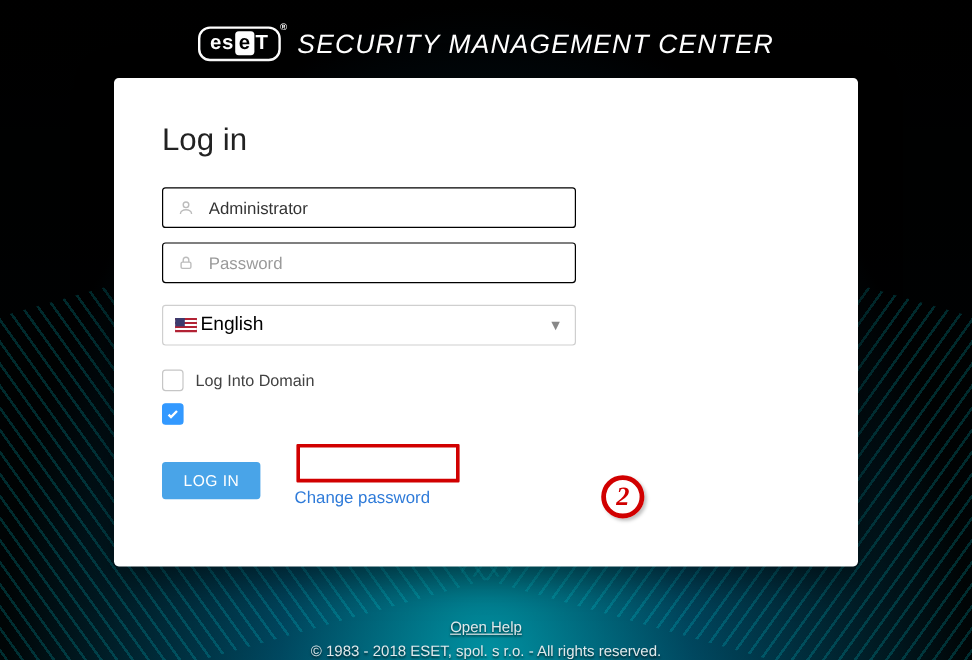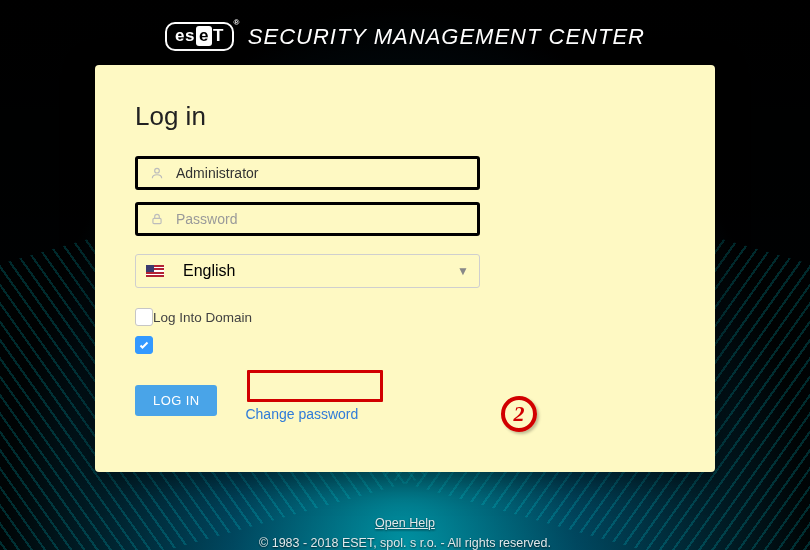--- a/index.html
+++ b/index.html
@@ -41,66 +41,66 @@
   .brand-logo .reg { font-size:8px; position:absolute; top:-6px; right:-8px; }
   .brand-logo .e2 { display:inline-block; background:#fff; color:#000; padding:0 3px; border-radius:3px; margin:0 1px;}
   .app-title {
     font-size: 22px; font-weight: 300; letter-spacing: 1px; font-style: italic;
   }
 
   .card {
     position: relative;
     width: 620px;
     margin: 0 auto;
-    background: #fef9c3;
+    background: #ffffff;
     border-radius: 4px;
     box-shadow: 0 8px 30px rgba(0,0,0,0.5);
     padding: 36px 40px 44px;
   }
   .card h1 {
     font-size: 26px; font-weight: 400; color:#222; margin-bottom: 24px;
   }
 
   .field {
     display:flex; align-items:center;
-    border:3px solid #000000; border-radius:3px;
+    border:1px solid #000000; border-radius:3px;
     height:34px; padding:0 10px; margin-bottom:12px;
     width: 345px;
     color:#999;
   }
   .field .icon { width:18px; display:flex; align-items:center; justify-content:center; color:#bbb; }
   .field input {
     border:none; outline:none; flex:1; font-size:14px; color:#333;
     padding-left:10px; background:transparent;
   }
   .field input::placeholder { color:#9a9a9a; }
 
   .select {
     display:flex; align-items:center; justify-content:space-between;
     border:1px solid #cfcfcf; border-radius:3px;
     height:34px; padding:0 10px; width:345px; margin: 18px 0 20px;
     cursor:pointer;
   }
-  .select .left { display:flex; align-items:center; gap:19px; }
+  .select .left { display:flex; align-items:center; gap:3px; }
   .flag {
     width:18px; height:12px; position:relative; background:#b22234;
     display:inline-block;
   }
   .flag::before {
     content:""; position:absolute; inset:0;
     background: repeating-linear-gradient(#b22234 0 1.7px, #fff 1.7px 3.4px);
   }
   .flag::after {
     content:""; position:absolute; left:0; top:0; width:8px; height:7px;
     background:#3c3b6e;
   }
   .chev { color:#888; font-size:12px; }
 
   .check-row {
-    display:flex; align-items:center; gap:0; margin-bottom:10px;
+    display:flex; align-items:center; gap:10px; margin-bottom:10px;
     font-size:13.5px; color:#424242;
   }
   .checkbox {
     width:18px; height:18px; border:1px solid #c6c6c6; border-radius:3px;
     display:flex; align-items:center; justify-content:center; cursor:pointer;
     background:#fff;
   }
   .checkbox.checked {
     background:#3399ff; border-color:#3399ff;
   }

